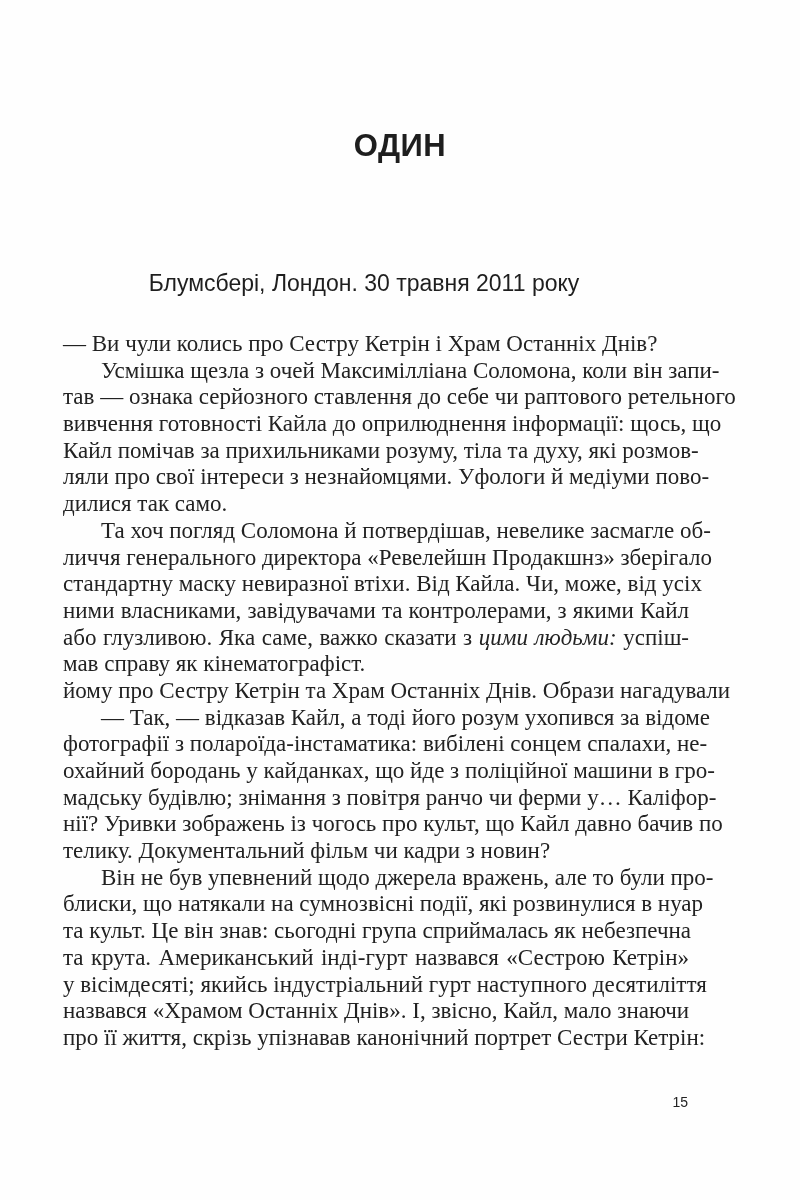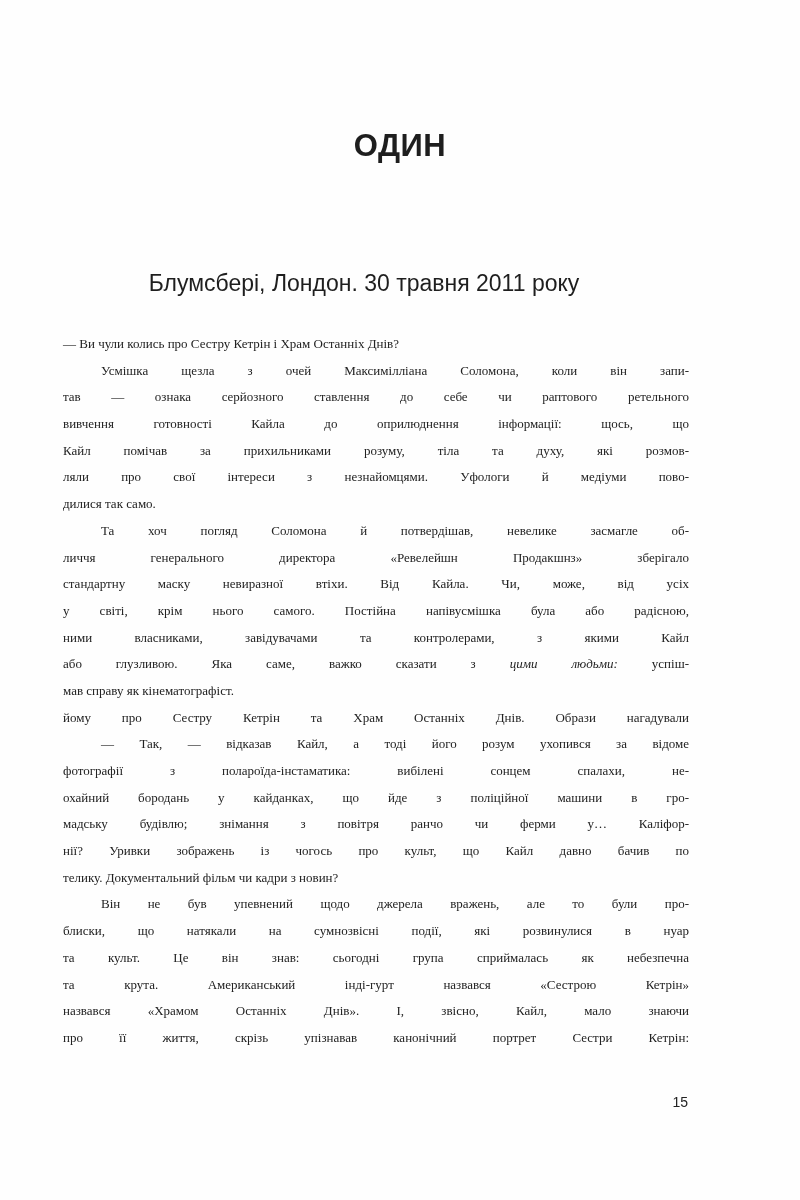--- a/index.html
+++ b/index.html
@@ -9,21 +9,21 @@
     position:absolute; left:0; width:800px; top:128px; text-align:center;
     font-family:"Liberation Sans", sans-serif; font-weight:bold; font-size:31px;
     color:#1e1e1e; letter-spacing:0.5px;
   }
   .subtitle {
     position:absolute; left:0; width:728px; top:270px; text-align:center;
     font-family:"Liberation Sans", sans-serif; font-size:23px; color:#1e1e1e;
   }
   .body-text {
     position:absolute; left:63px; top:331px; width:626px;
-    font-family:"Liberation Serif", serif; font-size:13px; line-height:26.7px;
+    font-family:"Liberation Serif", serif; font-size:23px; line-height:26.7px;
     color:#222222;
   }
   .line { display:block; white-space:nowrap; text-align:justify; text-align-last:justify; height:26.7px; overflow:visible; }
   .line.last { text-align-last:left; }
   .line.indent { padding-left:38px; }
   .line .it { font-style:italic; }
   .page-number {
     position:absolute; top:1094px; right:112px;
     font-family:"Liberation Sans", sans-serif; font-size:14px; color:#222;
   }
@@ -39,33 +39,33 @@
     <span class="line last">— Ви чули колись про Сестру Кетрін і Храм Останніх Днів?</span>
     <span class="line indent">Усмішка щезла з очей Максимілліана Соломона, коли він запи-</span>
     <span class="line">тав — ознака серйозного ставлення до себе чи раптового ретельного</span>
     <span class="line">вивчення готовності Кайла до оприлюднення інформації: щось, що</span>
     <span class="line">Кайл помічав за прихильниками розуму, тіла та духу, які розмов-</span>
     <span class="line">ляли про свої інтереси з незнайомцями. Уфологи й медіуми пово-</span>
     <span class="line last">дилися так само.</span>
     <span class="line indent">Та хоч погляд Соломона й потвердішав, невелике засмагле об-</span>
     <span class="line">личчя генерального директора «Ревелейшн Продакшнз» зберігало</span>
     <span class="line">стандартну маску невиразної втіхи. Від Кайла. Чи, може, від усіх</span>
-    <span class="line">у світі, крім нього самого. Постійна напівусмішка була або радісною,</span>
     <span class="line">ними власниками, завідувачами та контролерами, з якими Кайл</span>
     <span class="line"><span>або глузливою. Яка саме, важко сказати з </span><span class="it">цими людьми:</span><span> успіш-</span></span>
     <span class="line last">мав справу як кінематографіст.</span>
     <span class="line">йому про Сестру Кетрін та Храм Останніх Днів. Образи нагадували</span>
     <span class="line indent">— Так, — відказав Кайл, а тоді його розум ухопився за відоме</span>
     <span class="line">фотографії з полароїда-інстаматика: вибілені сонцем спалахи, не-</span>
     <span class="line">охайний бородань у кайданках, що йде з поліційної машини в гро-</span>
     <span class="line">мадську будівлю; знімання з повітря ранчо чи ферми у… Калiфор-</span>
     <span class="line">нії? Уривки зображень із чогось про культ, що Кайл давно бачив по</span>
     <span class="line last">телику. Документальний фільм чи кадри з новин?</span>
     <span class="line indent">Він не був упевнений щодо джерела вражень, але то були про-</span>
     <span class="line">блиски, що натякали на сумнозвісні події, які розвинулися в нуар</span>
     <span class="line">та культ. Це він знав: сьогодні група сприймалась як небезпечна</span>
     <span class="line">та крута. Американський інді-гурт назвався «Сестрою Кетрін»</span>
+    <span class="line">у вісімдесяті; якийсь індустріальний гурт наступного десятиліття</span>
     <span class="line">назвався «Храмом Останніх Днів». І, звісно, Кайл, мало знаючи</span>
     <span class="line">про її життя, скрізь упізнавав канонічний портрет Сестри Кетрін:</span>
   </div>
 
   <div class="page-number">15</div>
 </div>
 
 </body></html>

